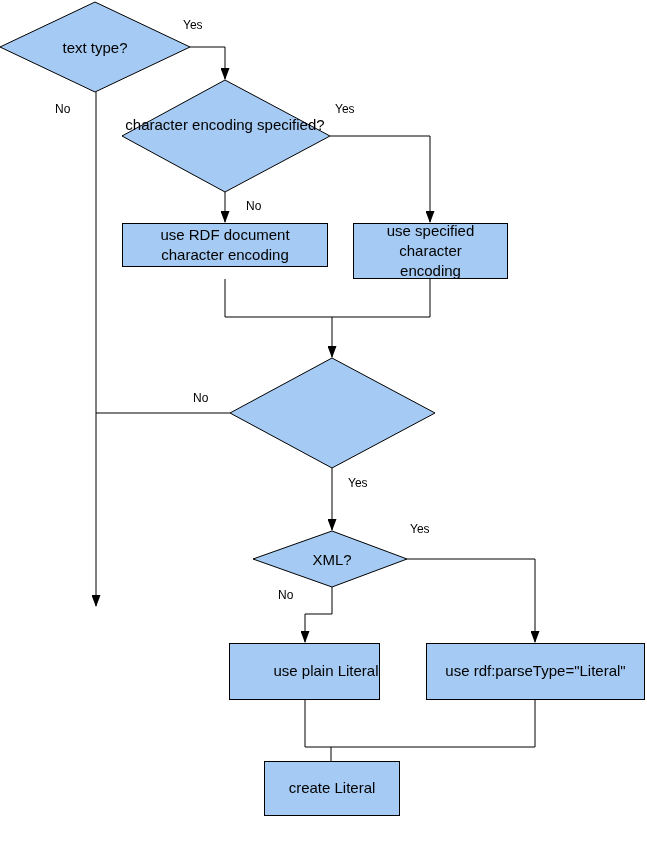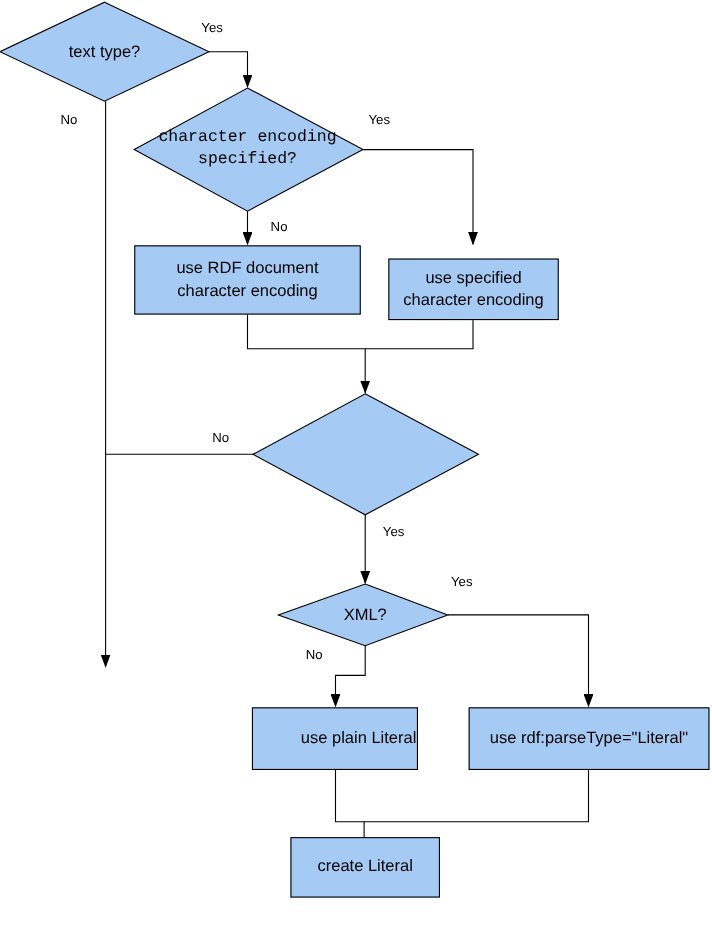--- a/index.html
+++ b/index.html
@@ -75,27 +75,27 @@
     <path d="M305,700 V747 H535 V700" fill="none" stroke="#000000" stroke-width="1"></path>
     <path d="M331,747 V793" fill="none" stroke="#000000" stroke-width="1" marker-end="url(#arrow)"></path>
 
     <polygon points="95,2 190,47 95,92 0,47" fill="#a5caf3" stroke="#000000" stroke-width="1"></polygon>
     <polygon points="225,80 330,136 225,192 122,136" fill="#a5caf3" stroke="#000000" stroke-width="1"></polygon>
     <polygon points="332,358 435,413 332,468 230,413" fill="#a5caf3" stroke="#000000" stroke-width="1"></polygon>
     <polygon points="332,531 407,559 332,587 253,559" fill="#a5caf3" stroke="#000000" stroke-width="1"></polygon>
   </svg>
 
   <div class="diamond-label" style="left:5px; top:38px; width:180px;">text type?</div>
-  <div class="diamond-label" style="left:125px; top:115px; width:200px;font-family:Liberation Mono, monospace;">character encoding specified?</div>
+  <div class="diamond-label" style="left:125px; top:115px; width:200px;">character encoding specified?</div>
   <div class="diamond-label" style="left:282px; top:550px; width:100px;">XML?</div>
 
-  <div class="rect-node" style="left:122px; top:223px; width:206px; height:63px; padding:0 8px;">
+  <div class="rect-node" style="left:122px; top:223px; width:206px; height:44px; padding:0 8px;">
     <span>use RDF document character encoding</span>
   </div>
-  <div class="rect-node" style="left:353px; top:223px; width:155px; height:56px; padding:0 6px;margin-top:12px;">
+  <div class="rect-node" style="left:353px; top:223px; width:155px; height:56px; padding:0 16px;">
     <span>use specified character encoding</span>
   </div>
   <div class="rect-node" style="left:229px; top:643px; width:151px; height:57px;padding-left:43px;">
     <span>use plain Literal</span>
   </div>
   <div class="rect-node" style="left:426px; top:643px; width:219px; height:57px;">
     <span>use rdf:parseType="Literal"</span>
   </div>
   <div class="rect-node" style="left:264px; top:748px; width:136px; height:55px;margin-top:13px;">
     <span>create Literal</span>

